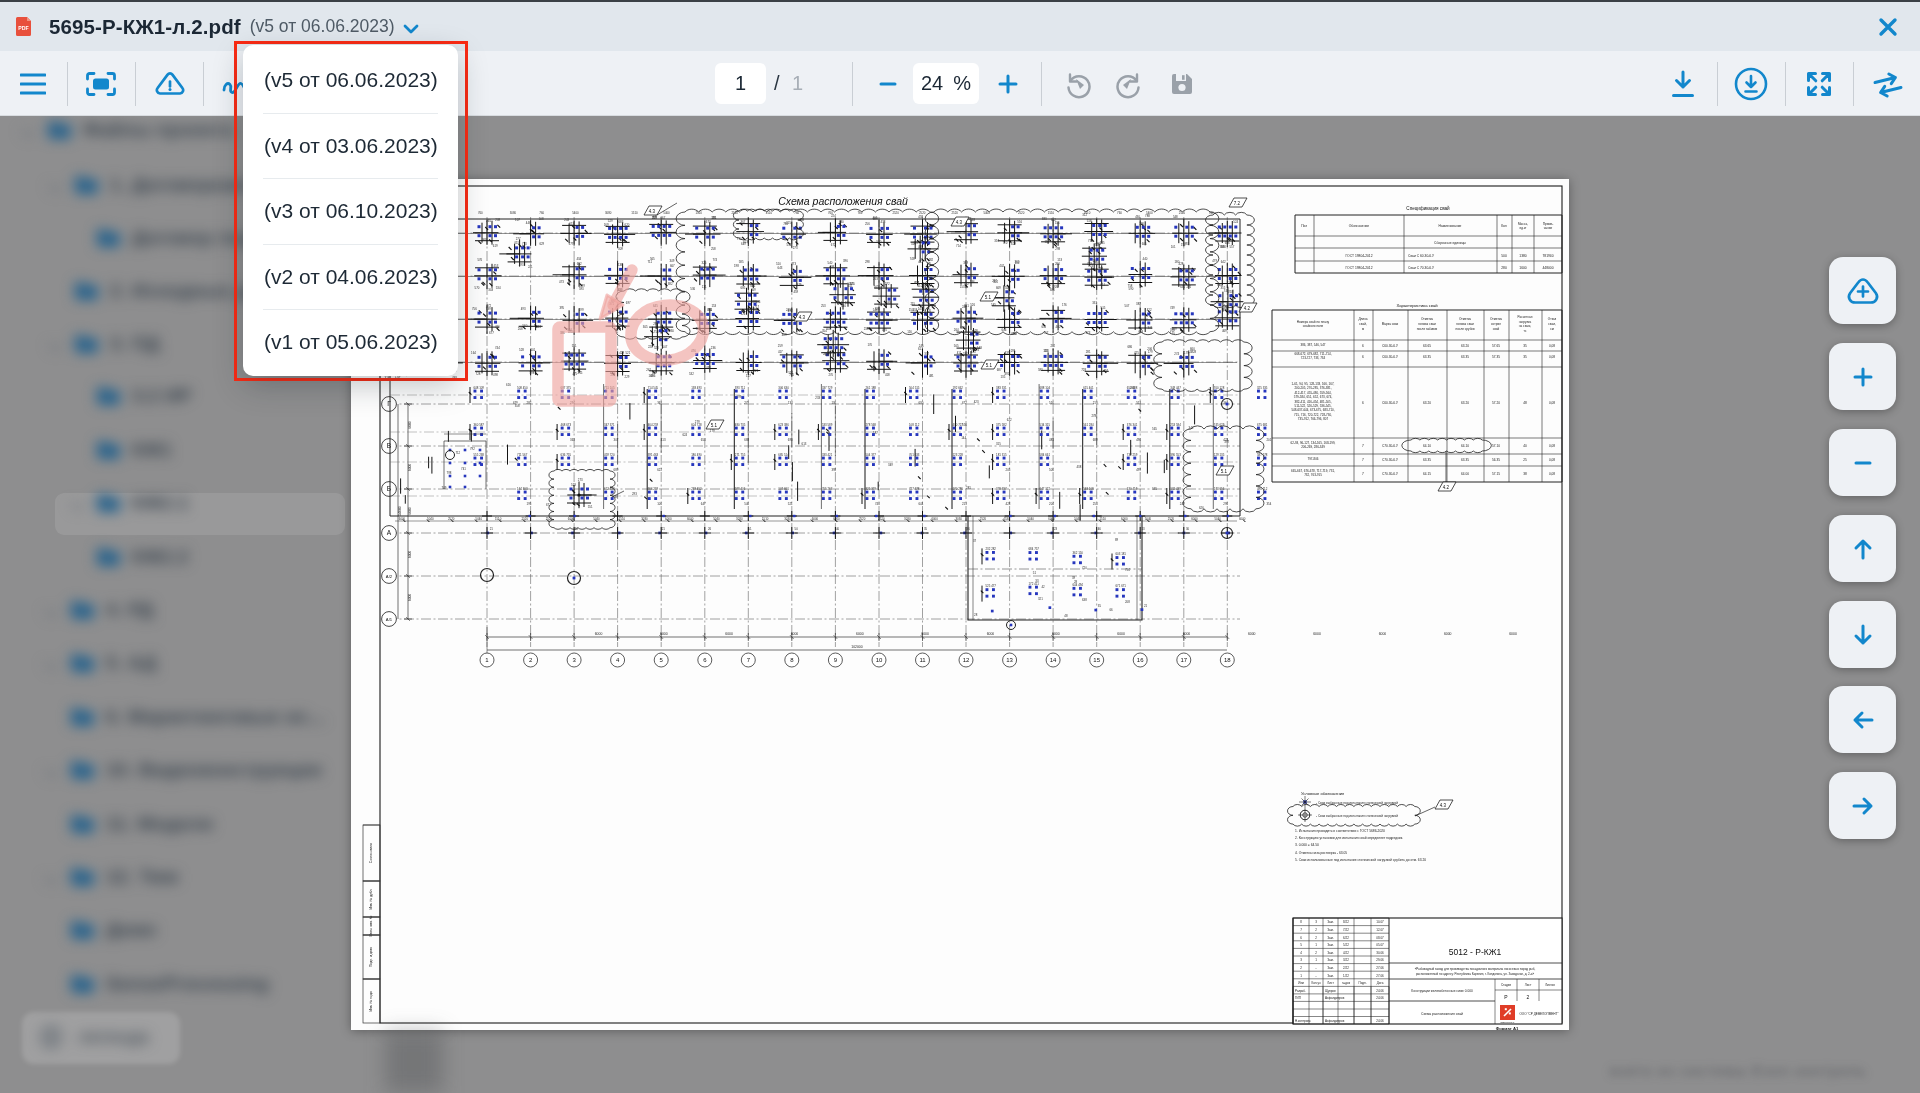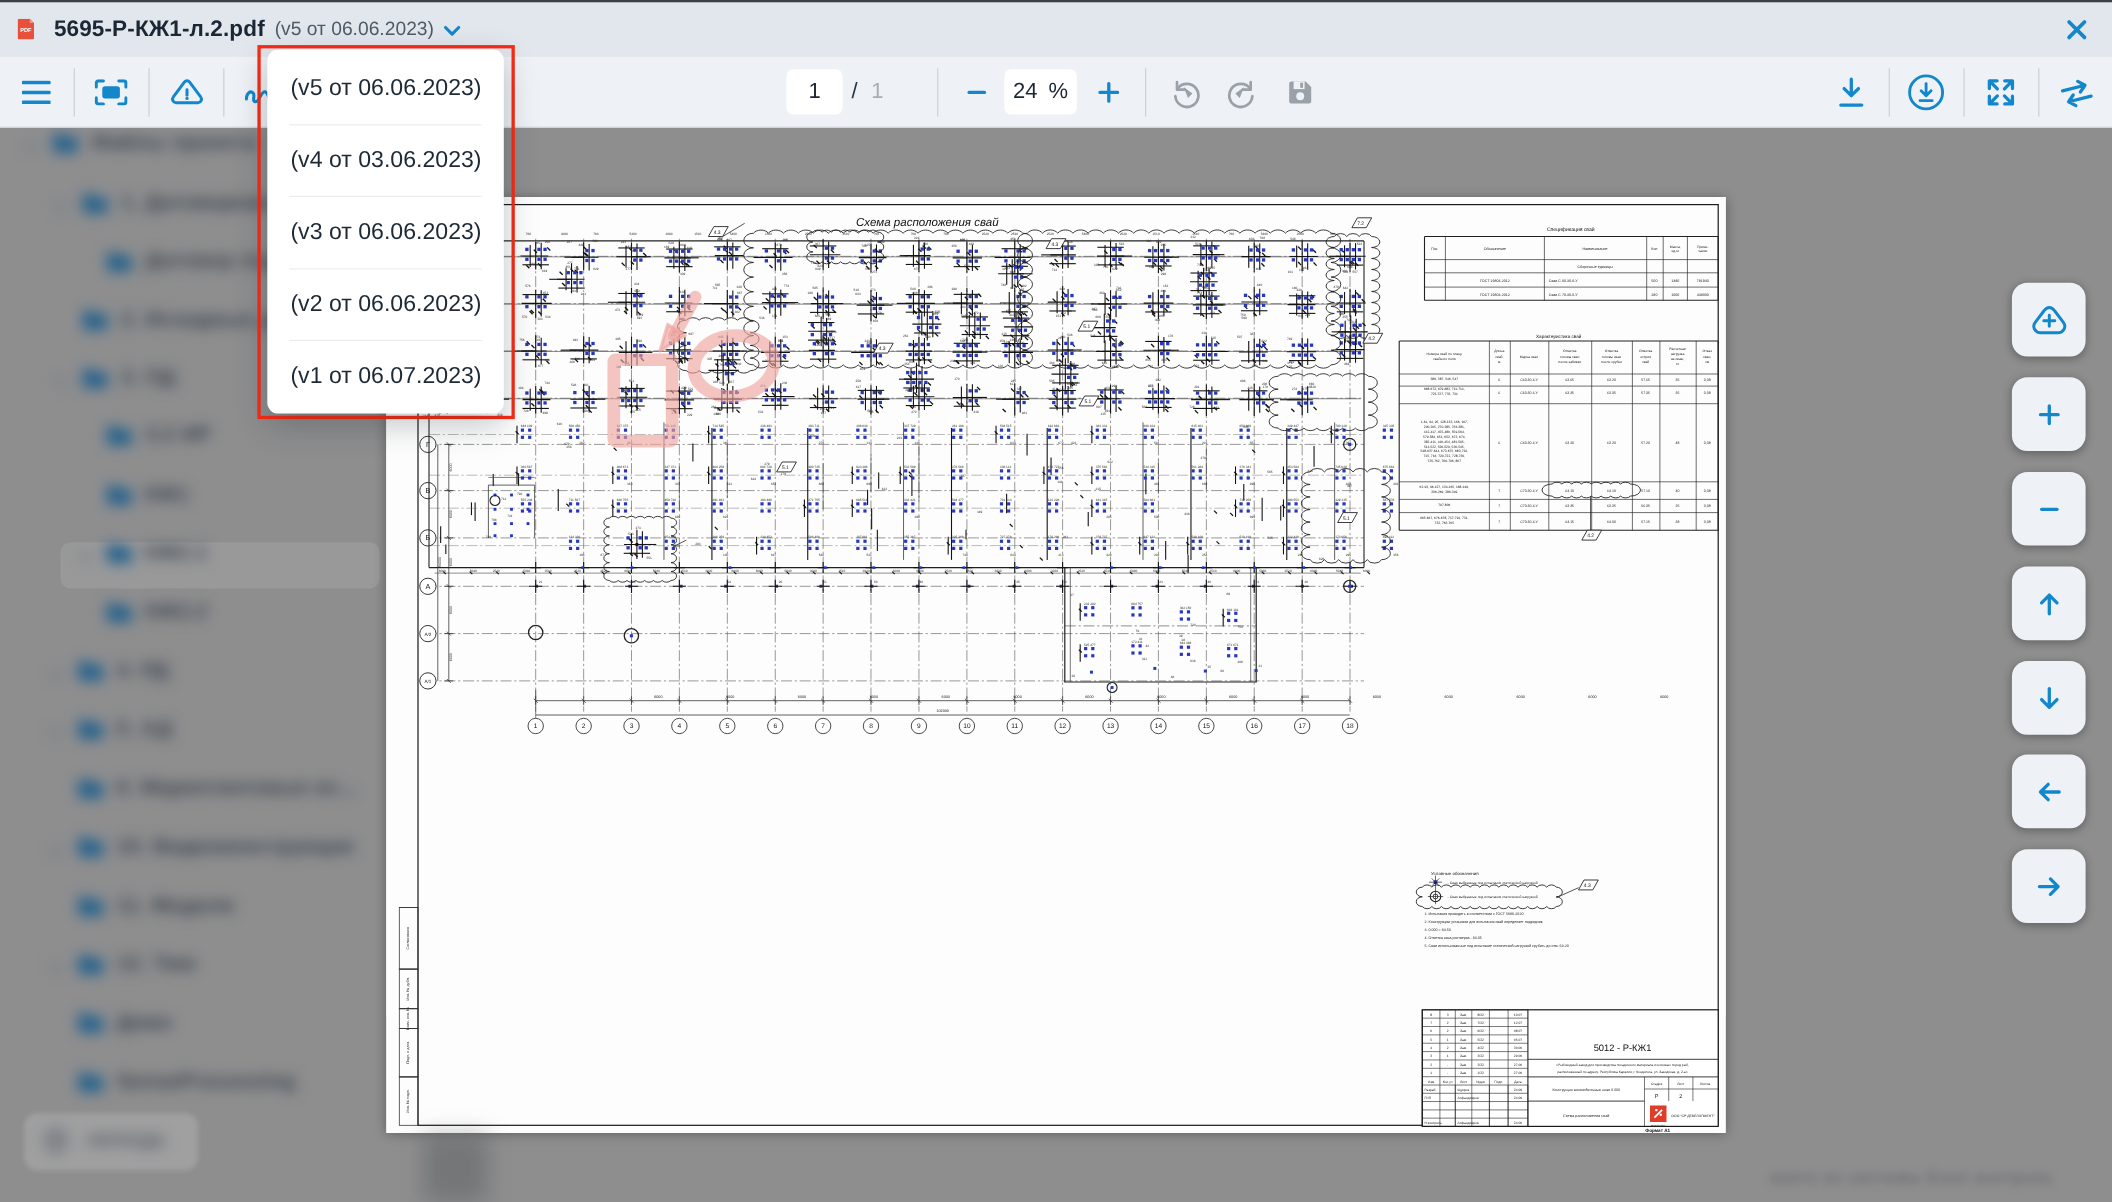--- a/index.html
+++ b/index.html
@@ -3254,19 +3254,19 @@
     <svg width="26" height="26" viewBox="0 0 26 26" fill="none" stroke="#1287cc" stroke-width="2.6" stroke-linecap="round" stroke-linejoin="round">
       <path d="M4 13h17M21 13l-7-7M21 13l-7 7" stroke-width="3"></path>
     </svg>
   </div>
 <div class="drop-red"></div>
 <div class="dropdown">
     <div class="ditem">(v5 от 06.06.2023)</div>
     <div class="dsep"></div>
     <div class="ditem">(v4 от 03.06.2023)</div>
     <div class="dsep"></div>
-    <div class="ditem">(v3 от 06.06.2023)</div>
+    <div class="ditem">(v3 от 06.10.2023)</div>
     <div class="dsep"></div>
-    <div class="ditem">(v2 от 06.06.2023)</div>
+    <div class="ditem">(v2 от 04.06.2023)</div>
     <div class="dsep"></div>
-    <div class="ditem">(v1 от 06.07.2023)</div>
+    <div class="ditem">(v1 от 05.06.2023)</div>
   </div>
 <div class="smudge"></div>
 <div class="wm">взято из системы Exon контроль</div>
 </body></html>

